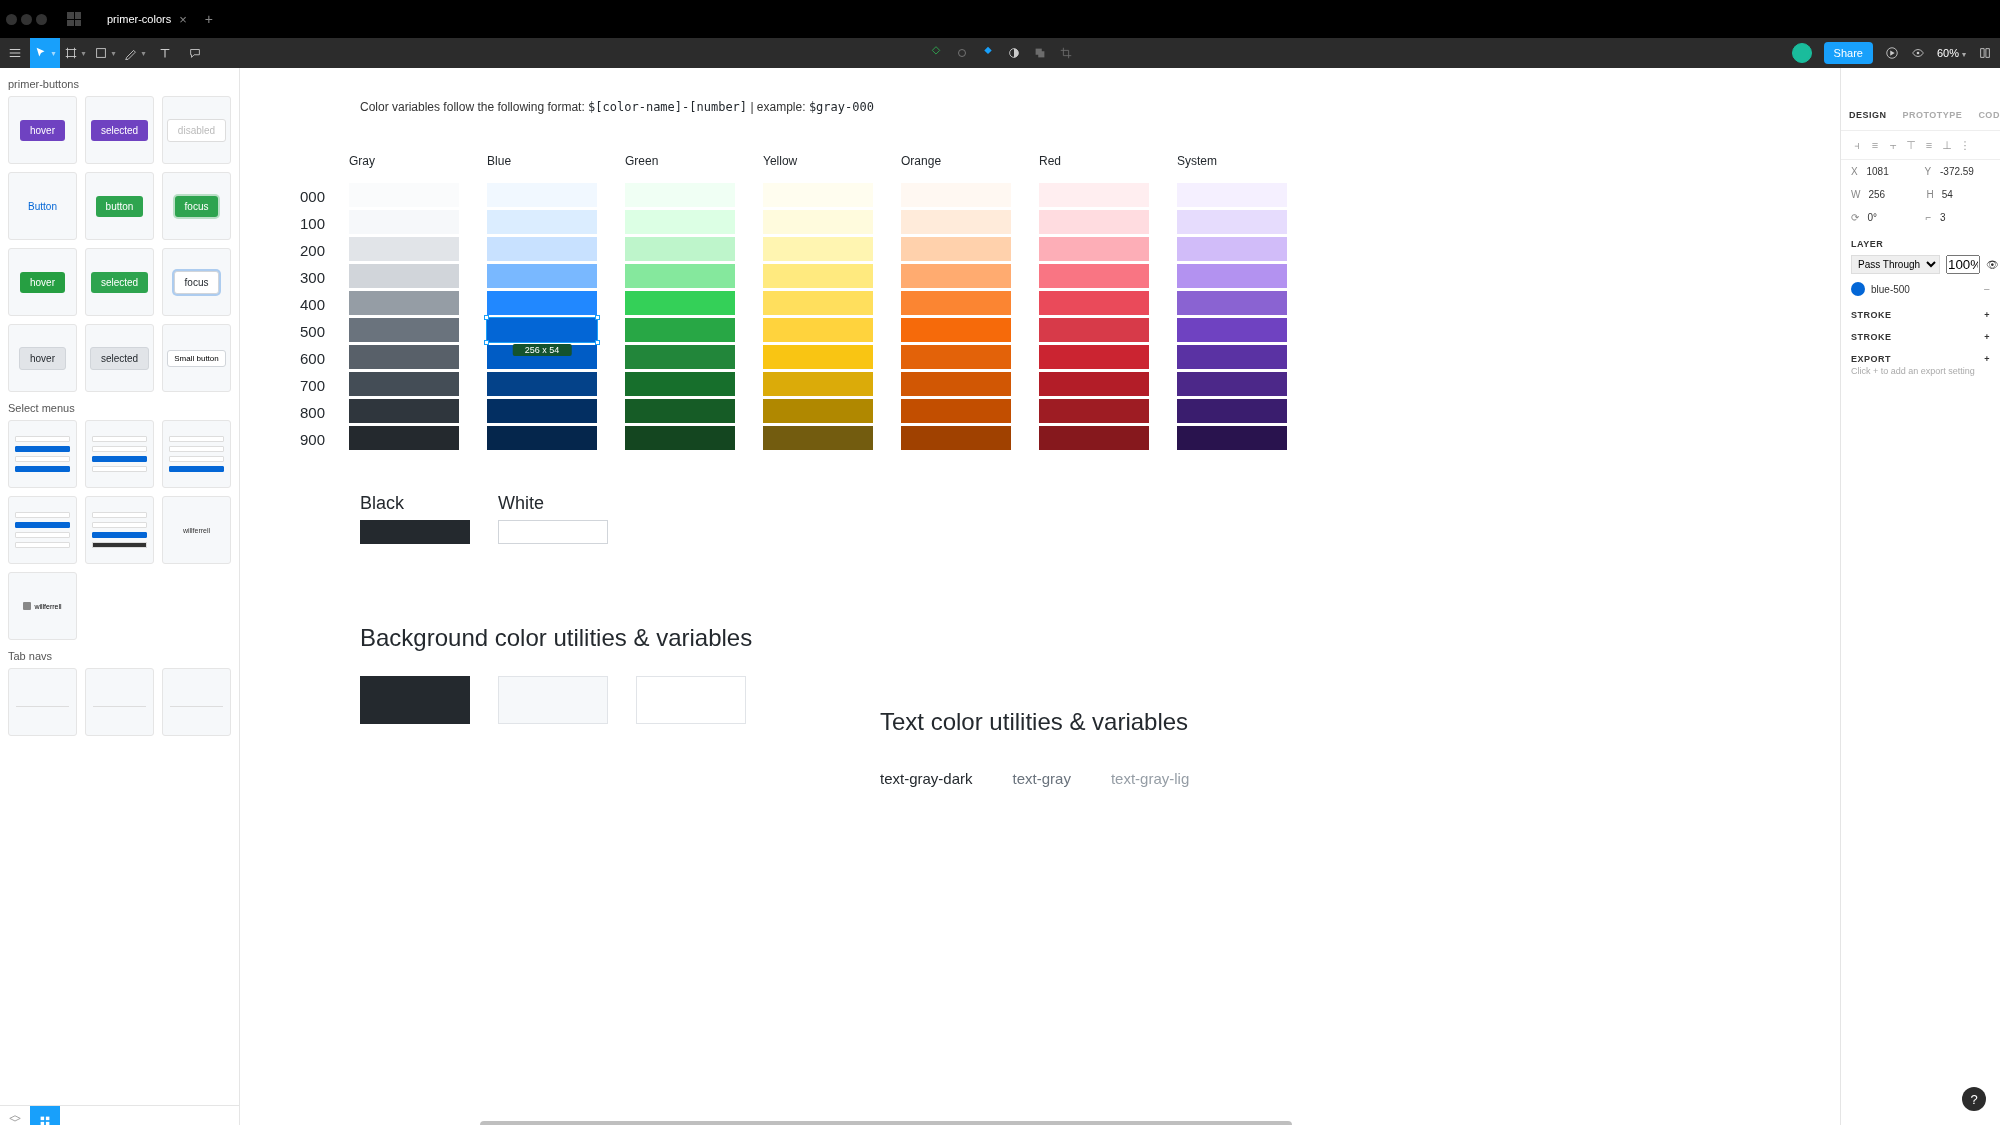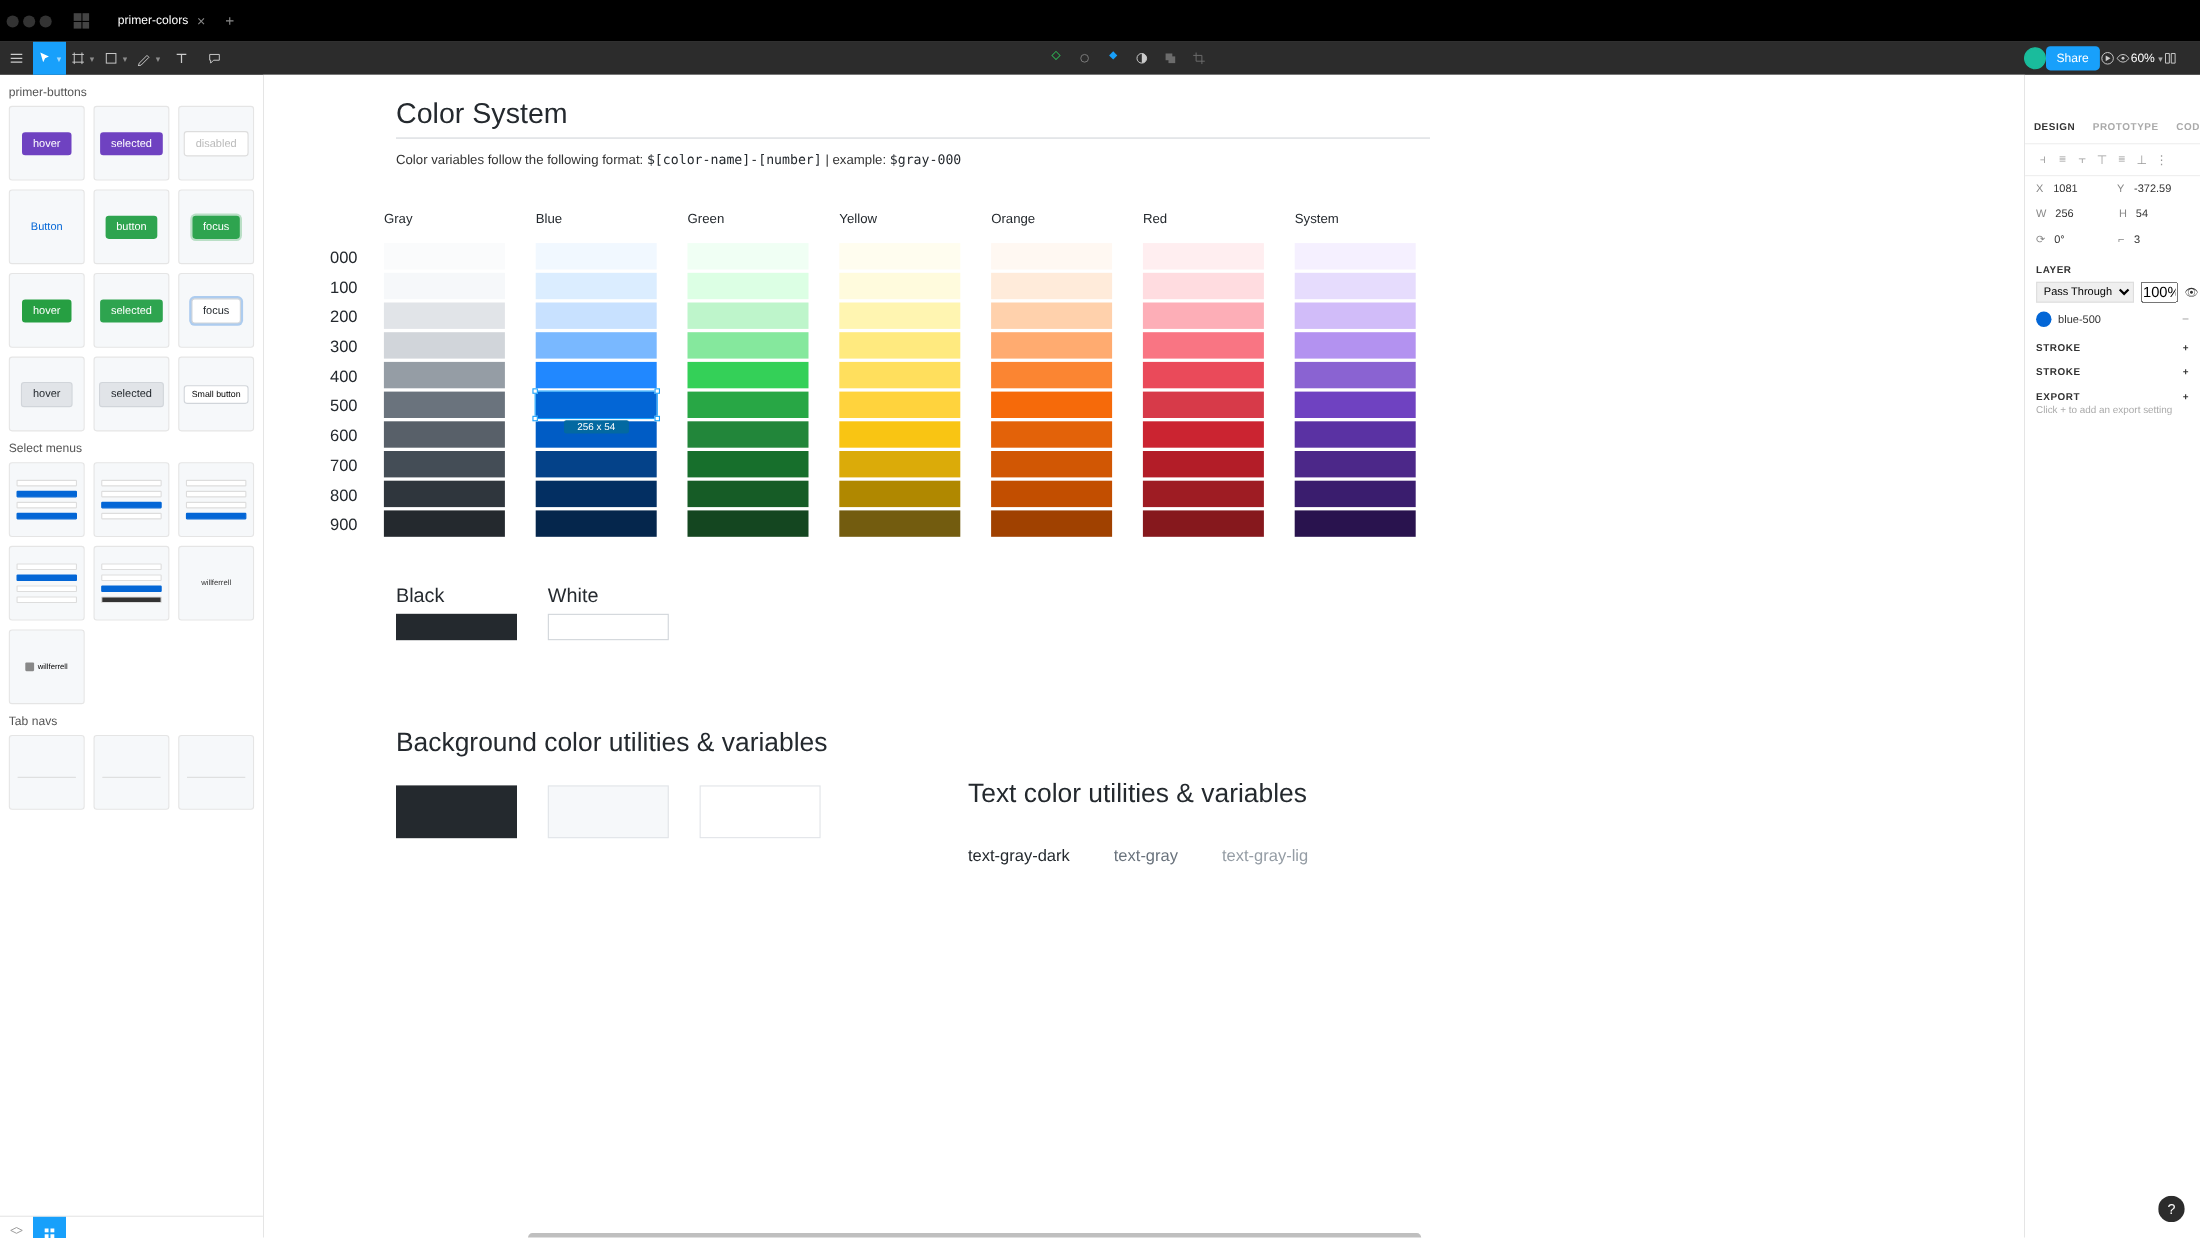--- a/index.html
+++ b/index.html
@@ -14,21 +14,21 @@
 .file-tab { margin-left: 18px; display: flex; align-items: center; gap: 8px; font-size: 11px; color: #fff; padding: 6px 8px; }
 .file-tab .close { color: #888; font-size: 13px; }
 .plus-tab { color: #888; margin-left: 10px; font-size: 14px; }
 
 
 .toolbar { height: 30px; background: #2c2c2c; display: flex; align-items: center; color: #ccc; }
 .tool-btn { width: 30px; height: 30px; display: flex; align-items: center; justify-content: center; cursor: pointer; }
 .tool-btn.active { background: #18a0fb; color: #fff; }
 .tool-sep { flex: 1; }
 .tool-center { display: flex; gap: 12px; align-items: center; }
-.tool-right { display: flex; align-items: center; padding-right: 20px; }
+.tool-right { display: flex; align-items: center; gap: 12px; padding-right: 8px; }
 .avatar { width: 20px; height: 20px; border-radius: 50%; background: #1abc9c; border: 1.5px solid #1abc9c; box-shadow: 0 0 0 1px #1abc9c inset; overflow:hidden; display:flex; align-items:center; justify-content:center; font-size:10px; color:#fff;}
 .share-btn { background: #18a0fb; color: #fff; font-size: 11px; font-weight: 500; padding: 5px 10px; border-radius: 4px; }
 .zoom { font-size: 11px; color: #fff; }
 .chev-down::after { content: "▾"; font-size: 8px; margin-left: 3px; opacity: .6; }
 .icon-svg { width: 14px; height: 14px; }
 
 
 .main { display: flex; height: calc(100vh - 58px); }
 .left-panel { width: 240px; background: #fff; border-right: 1px solid #e5e5e5; overflow-y: auto; position: relative; }
 .left-bottom { position: absolute; bottom: 0; left: 0; right: 0; height: 30px; border-top: 1px solid #e5e5e5; display: flex; }
@@ -73,21 +73,21 @@
 .color-cols { display: flex; gap: 28px; }
 .color-col { width: 110px; }
 .col-title { font-size: 12px; font-weight: 400; color: #24292e; height: 29px; }
 .swatch { height: 24px; margin-bottom: 3px; }
 .swatch.selected { outline: 1px solid #18a0fb; outline-offset: 0; position: relative; }
 .sel-handle { position: absolute; width: 5px; height: 5px; background: #fff; border: 1px solid #18a0fb; }
 .sel-handle.tl { top: -3px; left: -3px; }
 .sel-handle.tr { top: -3px; right: -3px; }
 .sel-handle.bl { bottom: -3px; left: -3px; }
 .sel-handle.br { bottom: -3px; right: -3px; }
-.sel-dim { position: absolute; top: 100%; left: 50%; transform: translateX(-50%); background: #0369a1; color: #fff; font-size: 9px; padding: 1px 12px; border-radius: 2px; margin-top: 2px; white-space: nowrap; }
+.sel-dim { position: absolute; top: 100%; left: 50%; transform: translateX(-50%); background: #14532d; color: #fff; font-size: 9px; padding: 1px 12px; border-radius: 2px; margin-top: 2px; white-space: nowrap; }
 
 .bw-row { display: flex; gap: 28px; margin-top: 40px; margin-left: 60px; }
 .bw-col { width: 110px; }
 .bw-title { font-size: 18px; color: #24292e; margin-bottom: 6px; }
 .bw-swatch { height: 24px; }
 .bw-swatch.white { border: 1px solid #d1d5da; }
 
 .sec-heading { font-size: 24px; font-weight: 400; color: #24292e; margin-top: 80px; margin-left: 60px; }
 .bg-swatches { display: flex; gap: 28px; margin-left: 60px; margin-top: 24px; }
 .bg-sw { width: 110px; height: 48px; }
@@ -329,21 +329,20 @@
             <rect x="3" y="9" width="4" height="4" fill="#fff"></rect>
             <rect x="9" y="9" width="4" height="4" fill="#fff"></rect>
           </svg>
         </div>
     </div>
   </div>
 
   <div class="canvas-wrap">
     <div class="canvas">
       <div style="margin-left:60px">
-        <h1 class="doc-title">Color System</h1>
         <p class="doc-sub">
           <span>Color variables follow the following format: </span><code>$[color-name]-[number]</code><span> | example: </span><code>$gray-000</code>
         </p>
       </div>
 
       <div class="grid-wrap">
         <div class="row-labels">
           <div class="spacer"></div>
           <div class="row-label">000</div>
           <div class="row-label">100</div>

